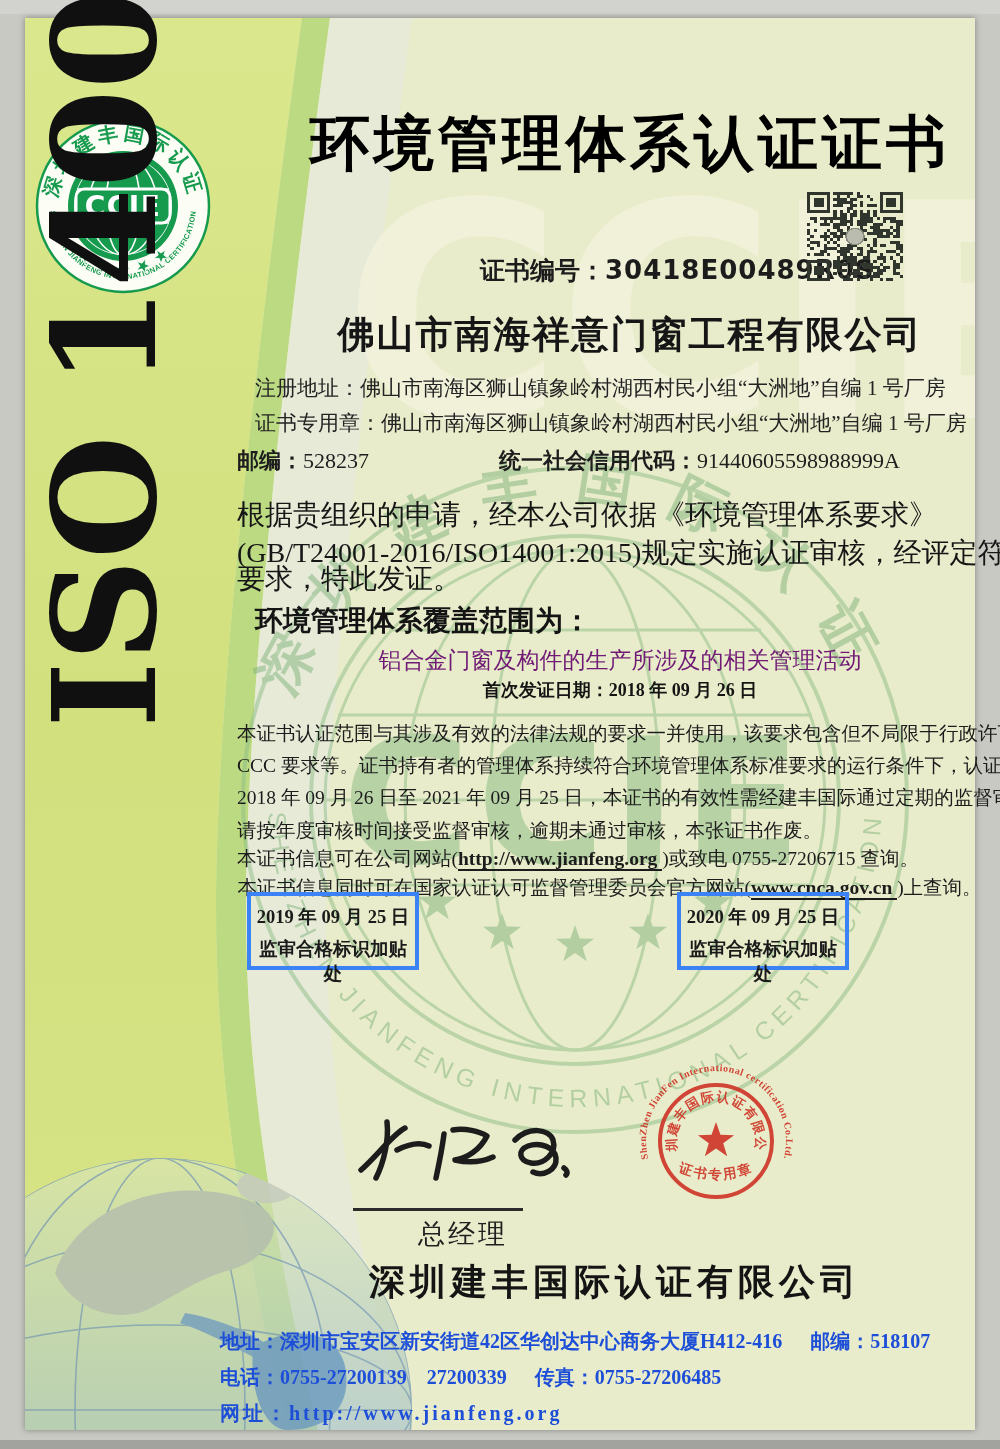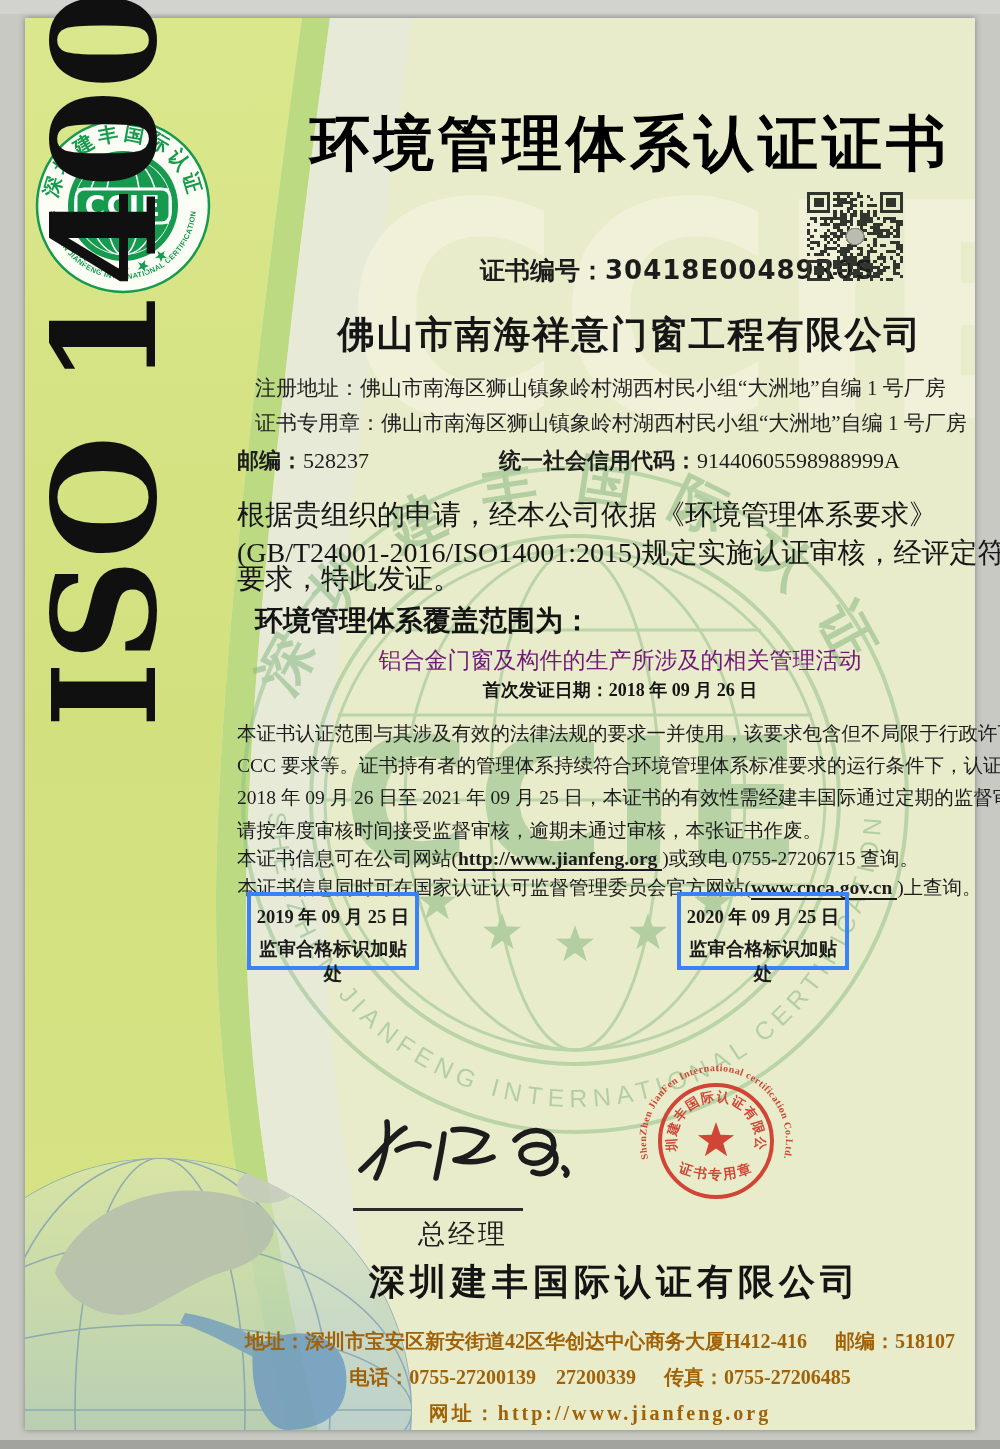--- a/index.html
+++ b/index.html
@@ -43,21 +43,21 @@
   .sticker.b1{left:222px;} .sticker.b2{left:652px;}
 
   .sig{left:322px;top:1088px;width:240px;height:100px;}
   .sig-line{left:328px;top:1190px;width:170px;height:2.5px;background:#2b2b2b;}
   .signer{left:393px;top:1198px;font-size:27px;color:#1f1f1f;letter-spacing:3px;}
 
   .stamp{left:596px;top:1028px;width:190px;height:190px;opacity:.93;}
 
   .issuer-name{left:210px;top:1240px;width:760px;text-align:center;font-family:"DejaVu Sans","Liberation Sans",sans-serif;
                font-weight:900;font-size:36px;letter-spacing:5px;color:#141414;white-space:nowrap;}
-  .foot{left:195px;width:760px;text-align:center;font-weight:bold;font-size:20px;color:#a16207;white-space:nowrap;}
+  .foot{left:195px;width:760px;text-align:left;font-weight:bold;font-size:20px;color:#1d4ed8;white-space:nowrap;}
   .foot.r1{top:1310px;} .foot.r2{top:1346px;} .foot.r3{top:1382px;letter-spacing:3px;}
   .foot .sp{display:inline-block;width:28px;}
 
   .iso-wrap{left:80px;top:710px;width:0;height:0;}
   .iso-wrap span{display:block;white-space:nowrap;transform:translate(-50%,-50%) rotate(-90deg);
       font-family:"DejaVu Serif","Liberation Serif",serif;font-weight:bold;font-size:142px;color:#101010;letter-spacing:0px;}
 
   .badge{left:8px;top:98px;width:180px;height:180px;}
   svg text{user-select:none;}
 </style>

